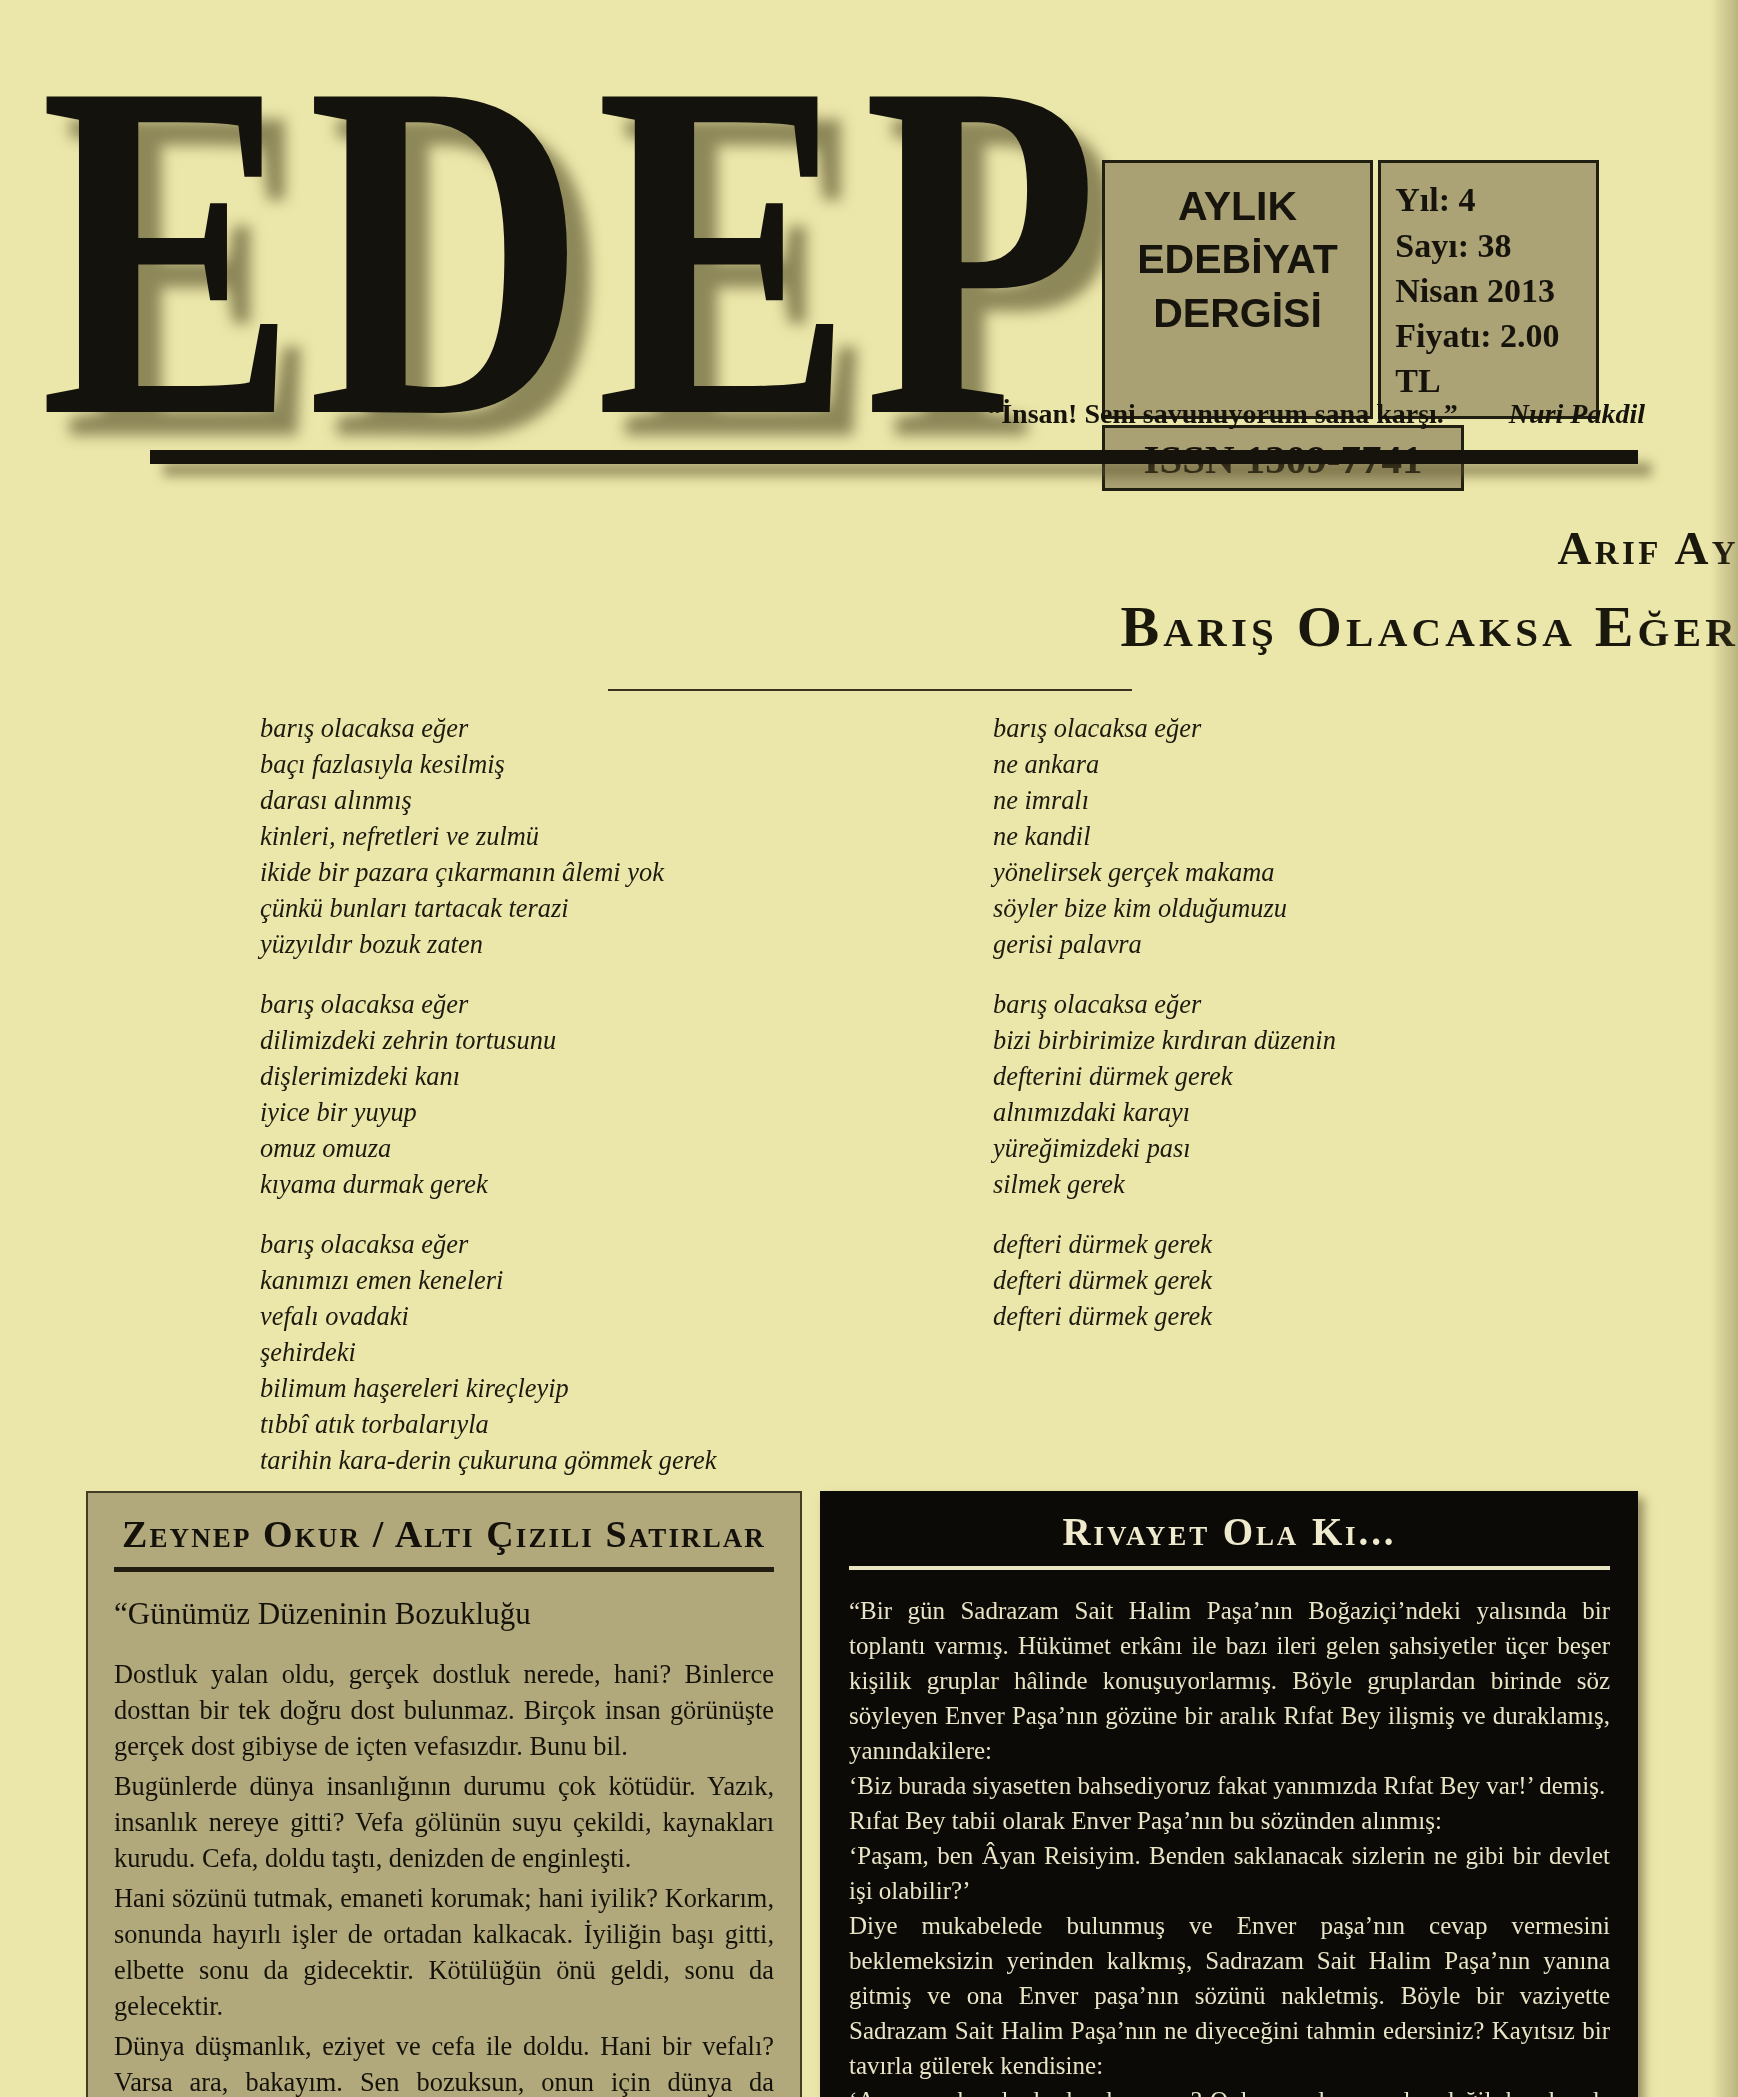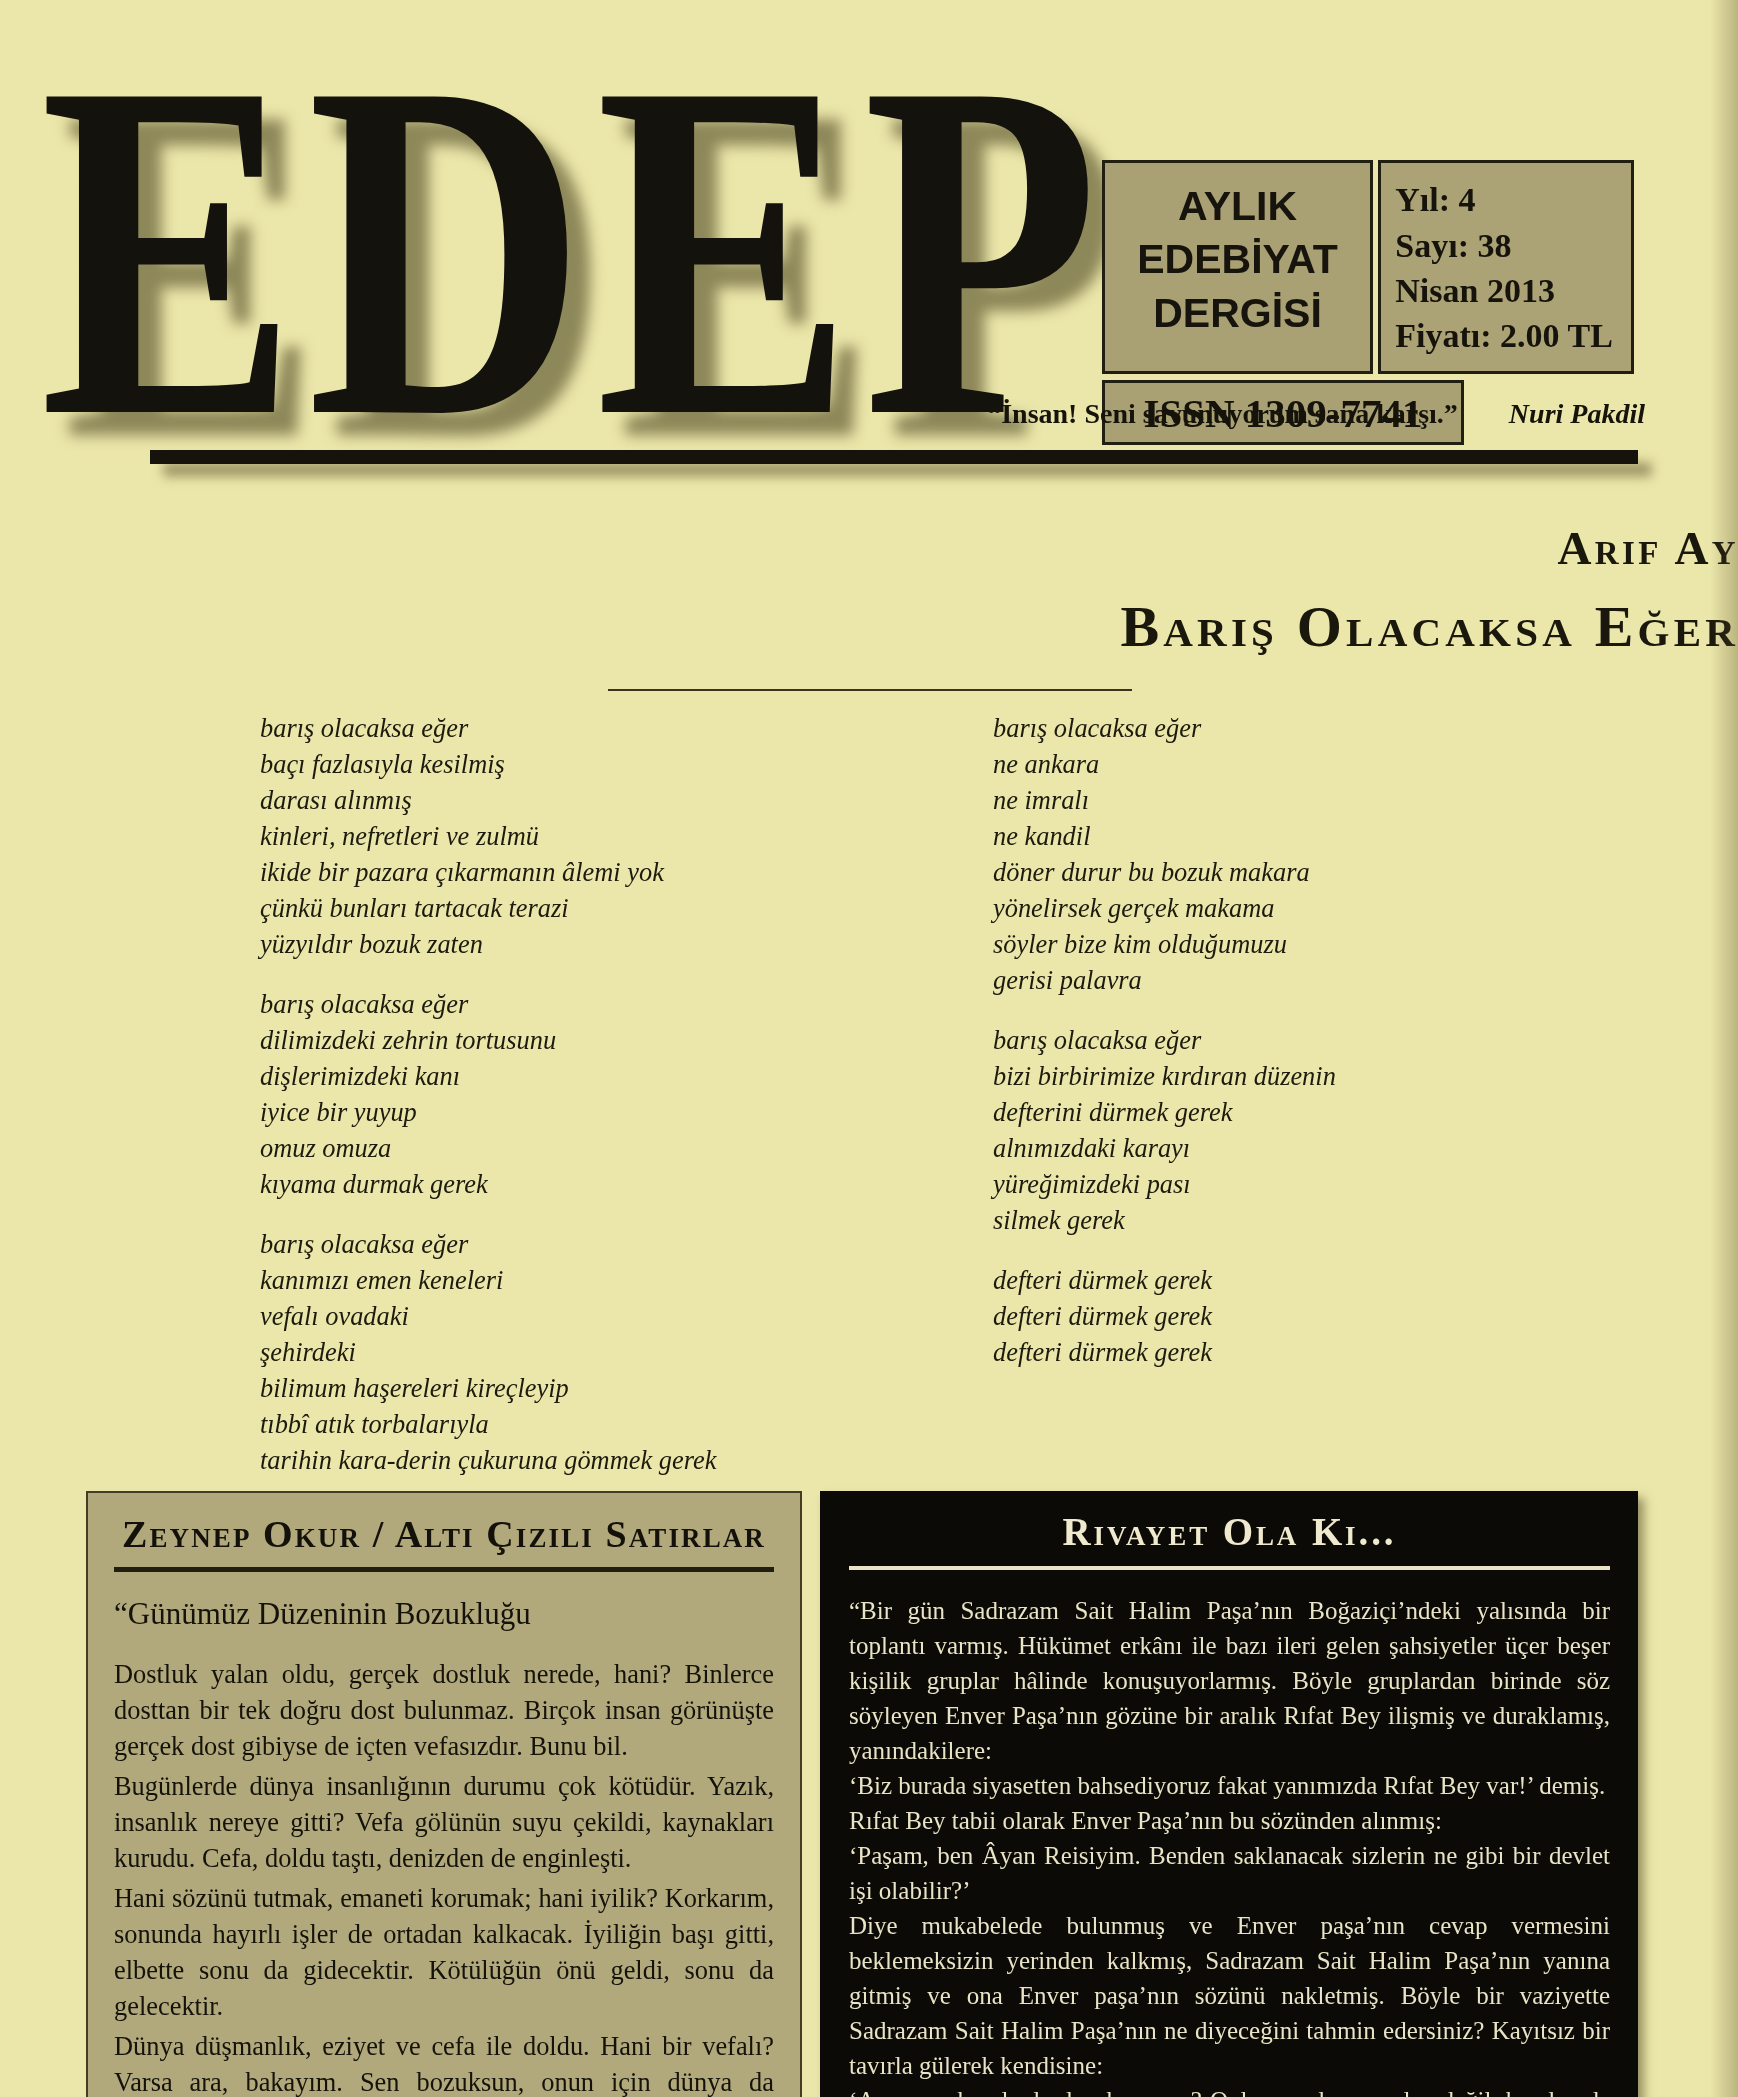--- a/index.html
+++ b/index.html
@@ -24,21 +24,21 @@
   .infobox{position:absolute;left:1102px;top:160px;border-radius:18px;}
   .infobox-row{display:flex;gap:5px;}
   .cell-type{
     box-sizing:border-box;width:271px;
     border:3.4px solid #211e12;background:#a9a173;
     padding:17px 3.4px 14.3px 3.4px;text-align:center;
     font-family:"Liberation Sans", sans-serif;font-weight:bold;
     font-size:41px;line-height:1.30;color:#16140c;
   }
   .cell-meta{
-    box-sizing:border-box;width:256px;
+    box-sizing:border-box;width:221px;
     border:3.4px solid #211e12;background:#aba375;
     padding:14.3px 3.4px 12.6px 14.3px;
     font-weight:bold;font-size:34px;line-height:1.33;color:#15130b;
   }
   .issn-strip{
     box-sizing:border-box;margin-top:5.9px;width:362px;
     border:3.4px solid #211e12;background:#a9a173;
     text-align:center;font-weight:bold;font-size:41px;
     padding:6.7px 0 5px 0;color:#15130b;
   }
@@ -171,21 +171,20 @@
         <div class="poem-line">tarihin kara-derin çukuruna gömmek gerek</div>
       </div>
     </div>
 
   <div class="poem-col c2">
       <div class="poem-line-group">
         <div class="poem-line">barış olacaksa eğer</div>
         <div class="poem-line">ne ankara</div>
         <div class="poem-line">ne imralı</div>
         <div class="poem-line">ne kandil</div>
-        <div class="poem-line">döner durur bu bozuk makara</div>
         <div class="poem-line">yönelirsek gerçek makama</div>
         <div class="poem-line">söyler bize kim olduğumuzu</div>
         <div class="poem-line">gerisi palavra</div>
       </div>
       <div class="poem-line-group">
         <div class="poem-line">barış olacaksa eğer</div>
         <div class="poem-line">bizi birbirimize kırdıran düzenin</div>
         <div class="poem-line">defterini dürmek gerek</div>
         <div class="poem-line">alnımızdaki karayı</div>
         <div class="poem-line">yüreğimizdeki pası</div>

